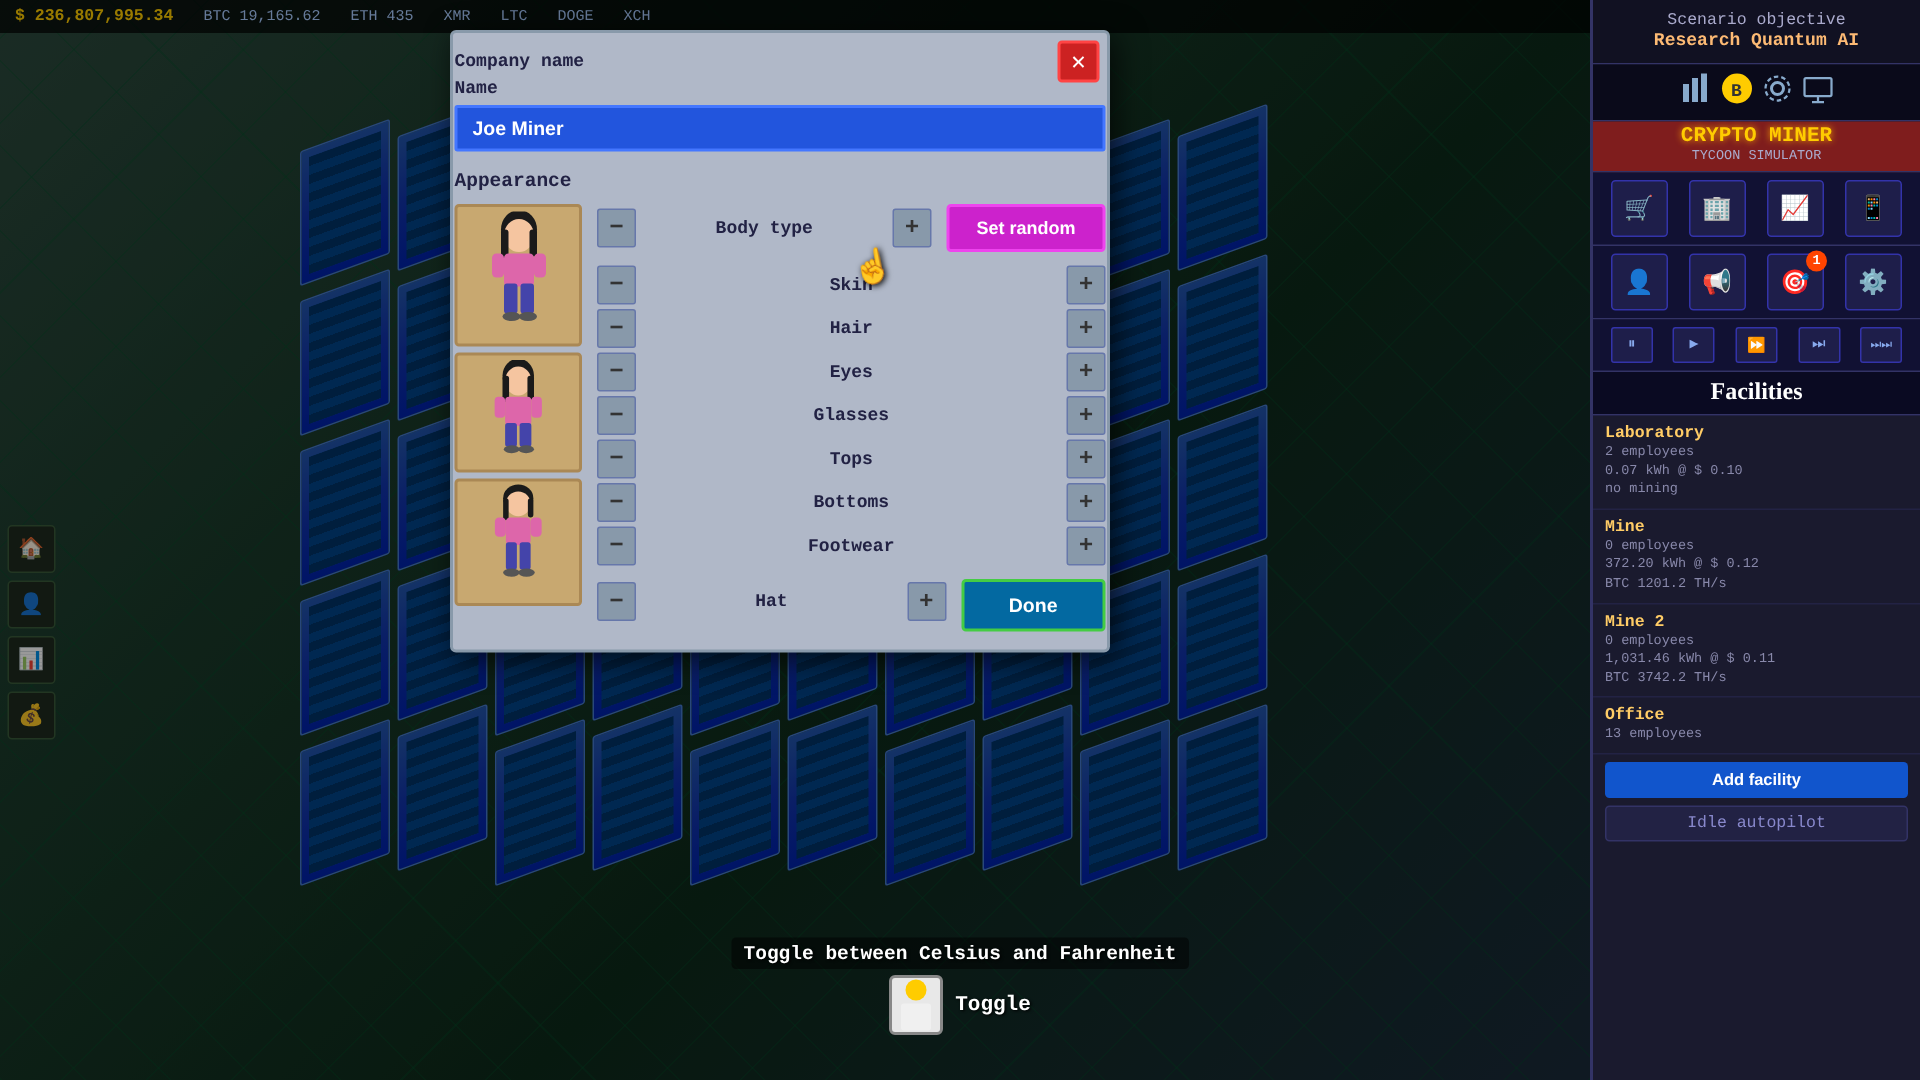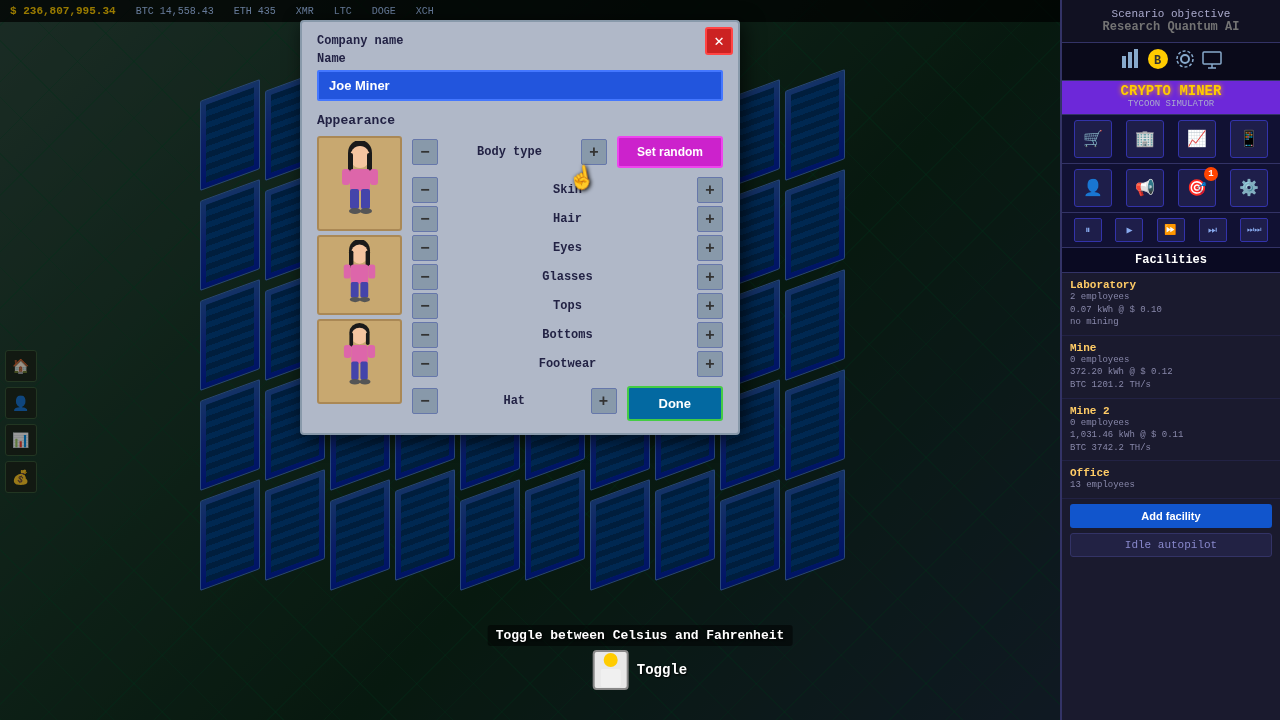--- a/index.html
+++ b/index.html
@@ -103,21 +103,21 @@
       background: #111122;
       border-bottom: 1px solid #333366;
     }
 
     .scenario-text {
       color: #aaaacc;
       font-size: 11px;
     }
 
     .scenario-title {
-      color: #737373;
+      color: #fdba74;
       font-size: 12px;
       font-weight: bold;
     }
 
     .logo-area {
       background: #0a0a1a;
       padding: 5px;
       display: flex;
       align-items: center;
       justify-content: center;
@@ -202,26 +202,27 @@
       cursor: pointer;
       display: flex;
       align-items: center;
       justify-content: center;
       color: #88aaee;
       font-size: 10px;
     }
 
     .facilities-label {
       color: #ffffff;
-      font-size: 12px;
+      font-size: 16px;
       font-weight: bold;
       text-align: center;
       padding: 5px;
       background: #0a0a22;
       border-bottom: 1px solid #333366;
+      font-family: Liberation Serif, serif;
     }
 
     .facility-item {
       padding: 6px 8px;
       border-bottom: 1px solid #222244;
       cursor: pointer;
     }
 
     .facility-name {
       color: #ffcc66;
@@ -326,21 +327,21 @@
       display: flex;
       align-items: center;
       justify-content: center;
       color: white;
       font-size: 16px;
       font-weight: bold;
       z-index: 21;
     }
 
     .modal-content {
-      padding: 12px 15px;
+      padding: 12px 1px;
     }
 
     .field-label {
       color: #222244;
       font-size: 12px;
       font-weight: bold;
       margin-bottom: 4px;
     }
 
     .text-input-field {
@@ -581,21 +582,21 @@
     <div class="server-rack" style="left:345px;top:400px;transform:skewY(-20deg)"></div>
     <div class="server-rack" style="left:410px;top:410px;transform:skewY(-20deg)"></div>
     <div class="server-rack" style="left:475px;top:400px;transform:skewY(-20deg)"></div>
     <div class="server-rack" style="left:540px;top:410px;transform:skewY(-20deg)"></div>
     <div class="server-rack" style="left:605px;top:400px;transform:skewY(-20deg)"></div>
   </div>
 </div>
 
 <div class="top-bar">
   <span class="crypto-price">$ 236,807,995.34</span>
-  <span class="crypto-item">BTC <span>14,558.43</span></span>
+  <span class="crypto-item">BTC <span>19,165.62</span></span>
   <span class="crypto-item">ETH <span>435</span></span>
   <span class="crypto-item">XMR</span>
   <span class="crypto-item">LTC</span>
   <span class="crypto-item">DOGE</span>
   <span class="crypto-item">XCH</span>
 </div>
 
 <div class="left-icons">
   <div class="left-icon-btn">🏠</div>
   <div class="left-icon-btn">👤</div>
@@ -632,21 +633,21 @@
       </svg>
     </div>
     <div>
       <svg width="22" height="22" viewBox="0 0 22 22">
         <rect x="2" y="4" width="18" height="12" rx="1" fill="none" stroke="#88aacc" stroke-width="1.5"></rect>
         <line x1="11" y1="16" x2="11" y2="20" stroke="#88aacc" stroke-width="1.5"></line>
         <line x1="7" y1="20" x2="15" y2="20" stroke="#88aacc" stroke-width="1.5"></line>
       </svg>
     </div>
   </div>
-  <div style="text-align:center;padding:2px 5px 5px;background:#6d28d9;border-bottom:1px solid #333366;">
+  <div style="text-align:center;padding:2px 5px 5px;background:#7f1d1d;border-bottom:1px solid #333366;">
     <div class="logo-text">CRYPTO MINER</div>
     <div class="logo-sub">TYCOON SIMULATOR</div>
   </div>
   <div class="sidebar-icons-row">
     <div class="sidebar-icon-btn">🛒</div>
     <div class="sidebar-icon-btn">🏢</div>
     <div class="sidebar-icon-btn">📈</div>
     <div class="sidebar-icon-btn">📱</div>
   </div>
   <div class="sidebar-icons-row">

